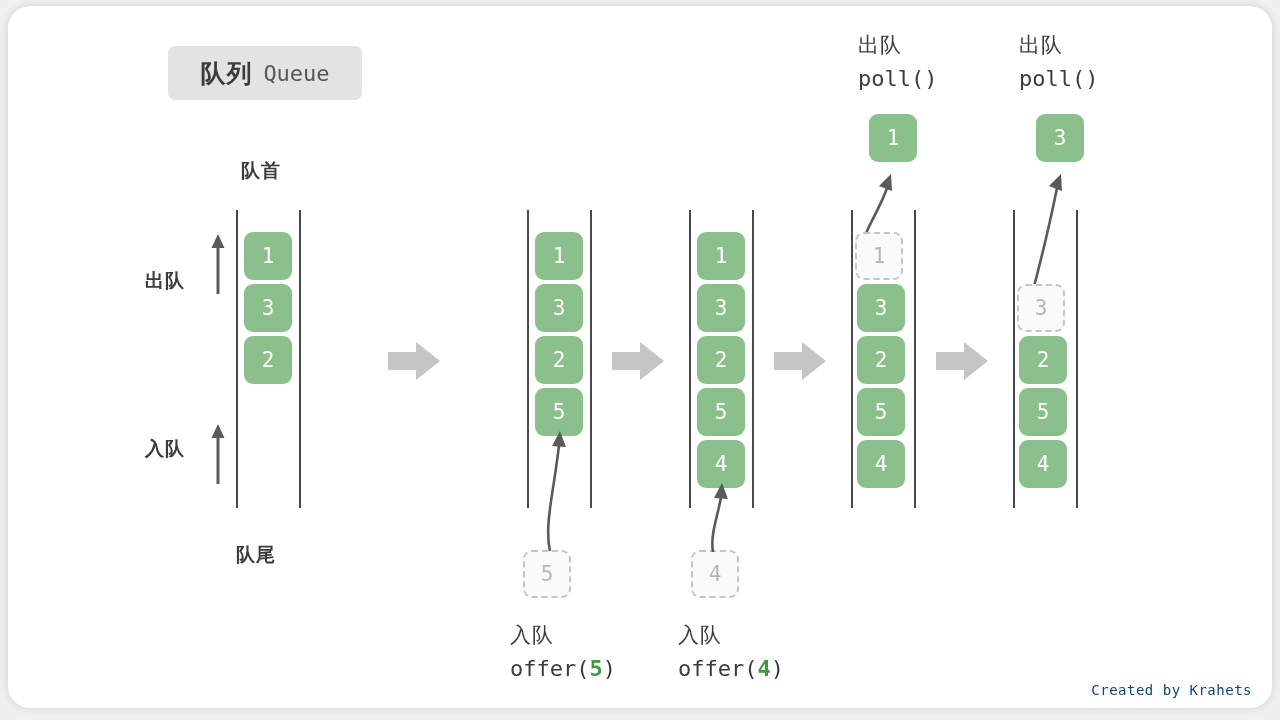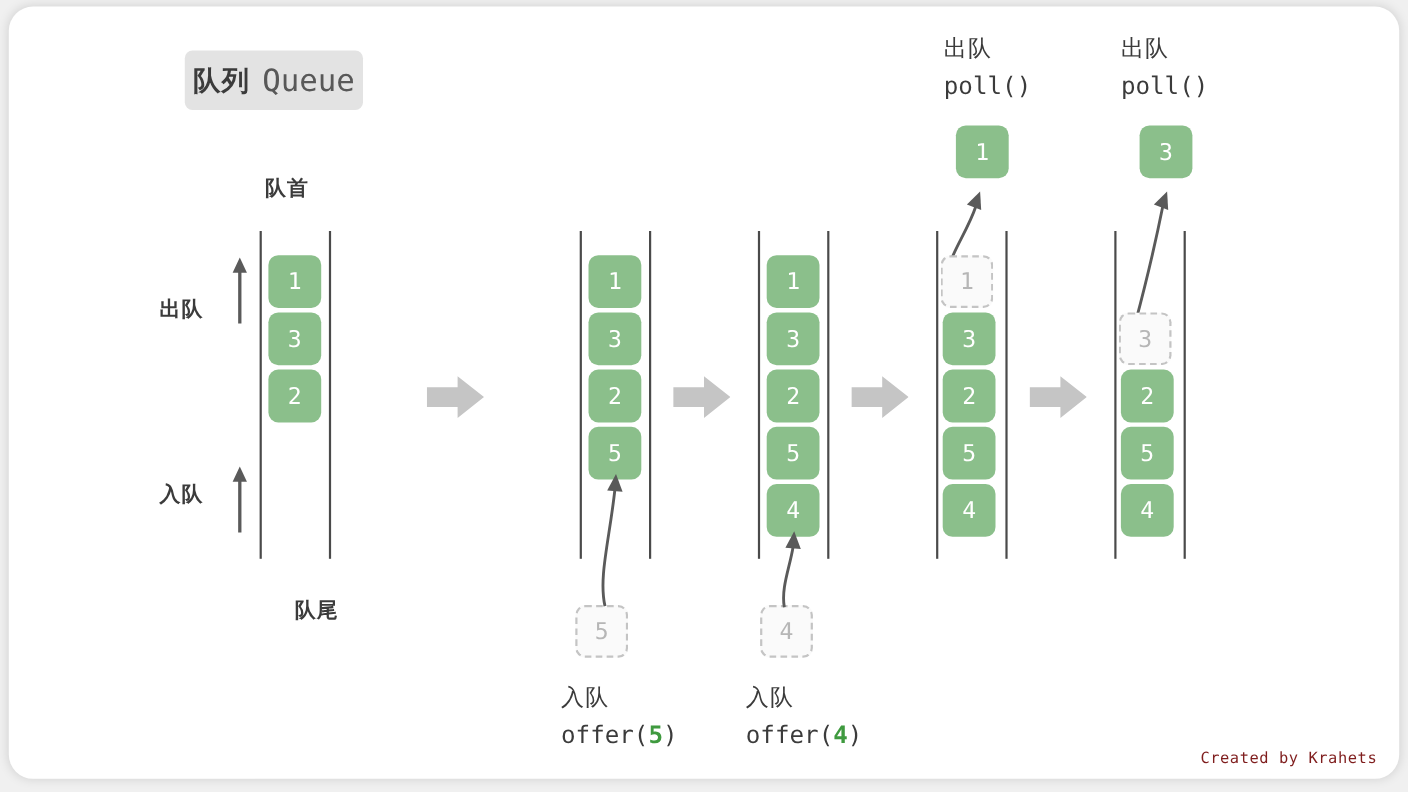--- a/index.html
+++ b/index.html
@@ -31,38 +31,38 @@
     background: #ffffff;
     border-radius: 22px;
     box-shadow: 0 0 10px rgba(0,0,0,0.13);
   }
 
   
   #title-chip {
     position: absolute;
     left: 168px;
     top: 46px;
-    width: 162px;
+    width: 194px;
     height: 54px;
     background: #e3e3e3;
     border-radius: 7px;
     display: flex;
     align-items: center;
     justify-content: center;
     gap: 11px;
   }
   #title-cn {
     font-size: 25px;
     font-weight: bold;
     color: #3b3b3b;
     letter-spacing: 1px;
   }
   #title-en {
     font-family: "DejaVu Sans Mono", monospace;
-    font-size: 28px;
+    font-size: 22px;
     color: #585858;
   }
 
   
   .cn-label {
     position: absolute;
     font-size: 19px;
     font-weight: bold;
     color: #3b3b3b;
     white-space: nowrap;
@@ -133,37 +133,37 @@
   
   .curve-arrow { position: absolute; overflow: visible; }
 
   
   #credit {
     position: absolute;
     right: 28px;
     bottom: 22px;
     font-family: "DejaVu Sans Mono", monospace;
     font-size: 14px;
-    color: #7f1d1d;
+    color: #0c4a6e;
     letter-spacing: 0.5px;
   }
 </style>
 </head>
 <body>
 
 <div id="stage">
   <div id="card"></div>
 
   <div id="title-chip">
     <span id="title-cn">队列</span>
     <span id="title-en">Queue</span>
   </div>
 
   <div class="cn-label" style="left:241px; top:158px;">队首</div>
-  <div class="cn-label" style="left:236px; top:542px;margin-left:32px;">队尾</div>
+  <div class="cn-label" style="left:236px; top:542px;">队尾</div>
 
   <div class="cn-label" style="left:145px; top:268px;">出队</div>
   <svg class="thin-arrow" style="left:206px; top:232px;" width="24" height="64" viewBox="0 0 24 64">
     <line x1="12" y1="62" x2="12" y2="12" stroke="#5a5a5a" stroke-width="3"></line>
     <polygon points="12,2 5.5,16 18.5,16" fill="#5a5a5a"></polygon>
   </svg>
 
   <div class="cn-label" style="left:145px; top:436px;">入队</div>
   <svg class="thin-arrow" style="left:206px; top:422px;" width="24" height="64" viewBox="0 0 24 64">
     <line x1="12" y1="62" x2="12" y2="12" stroke="#5a5a5a" stroke-width="3"></line>

